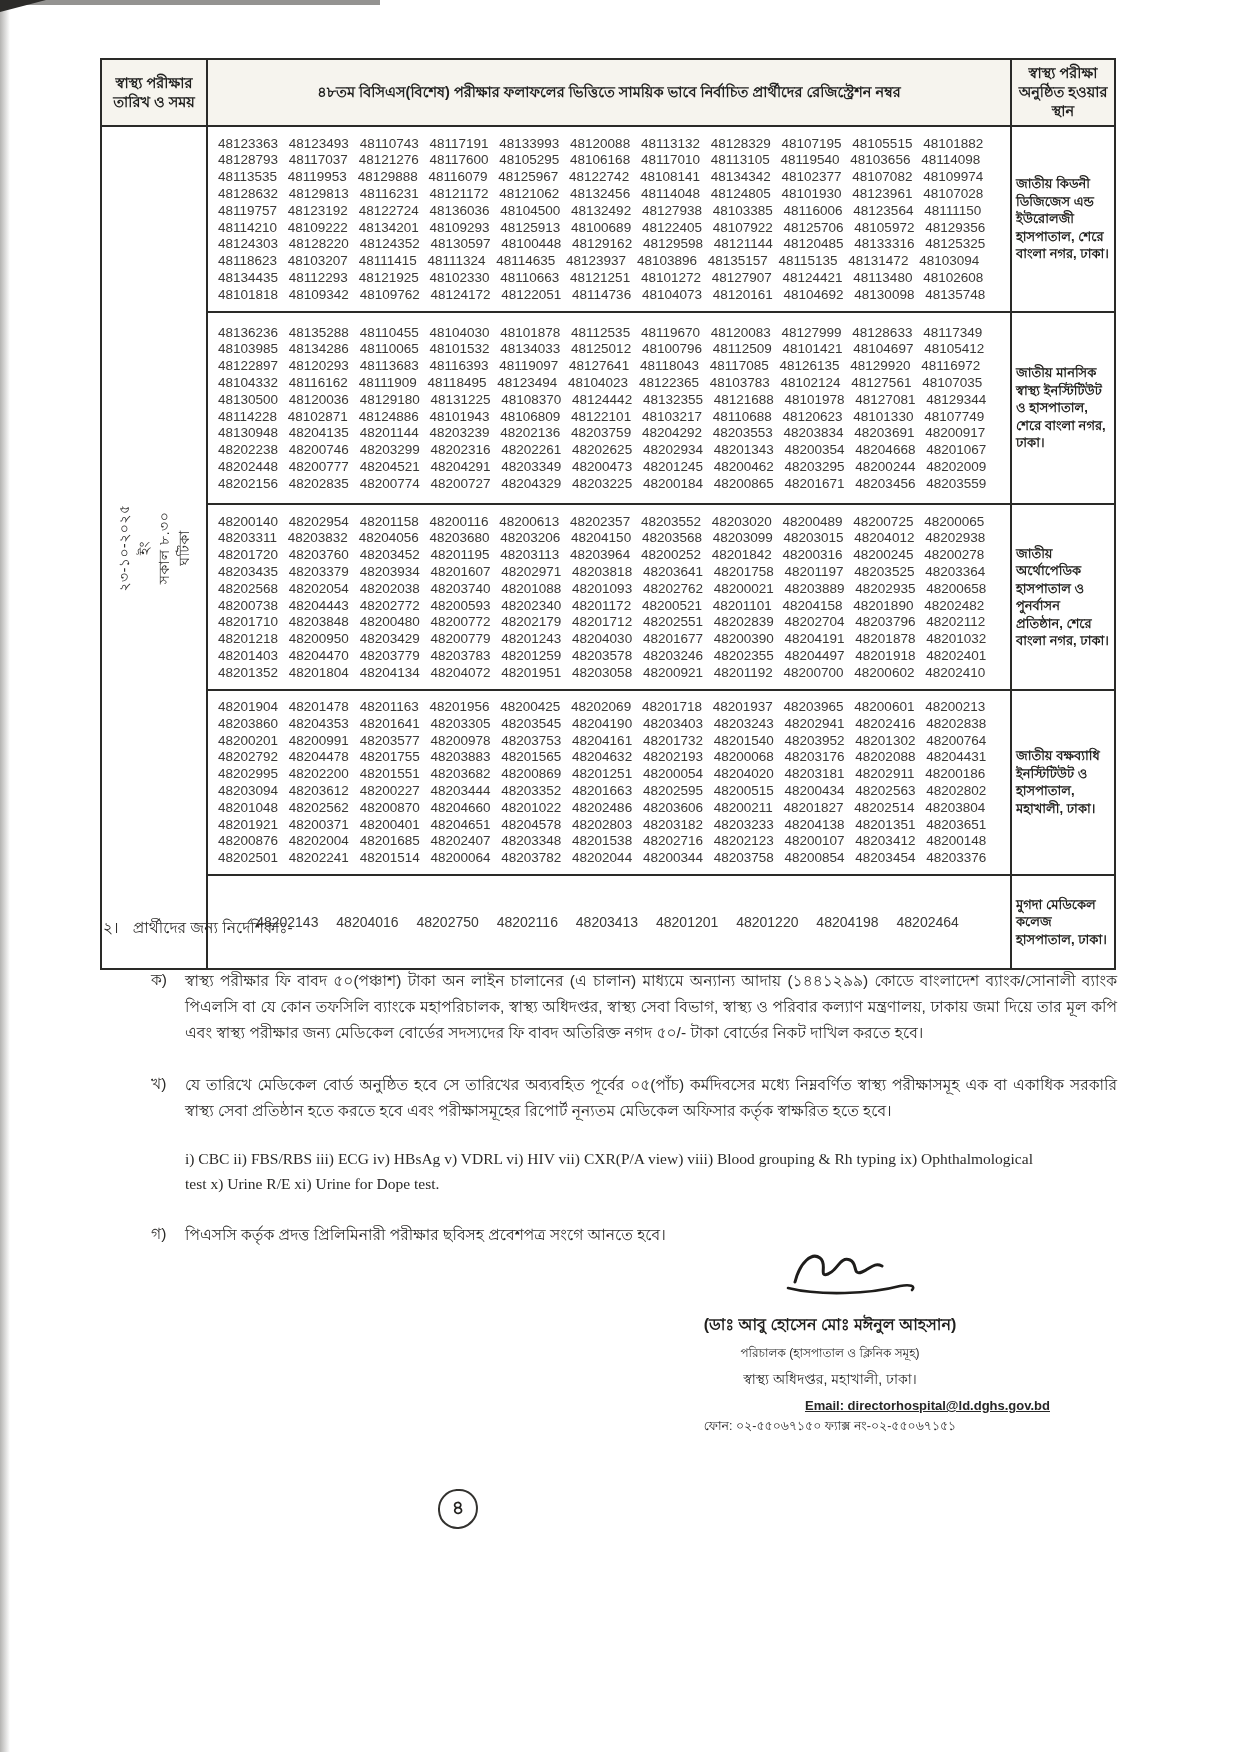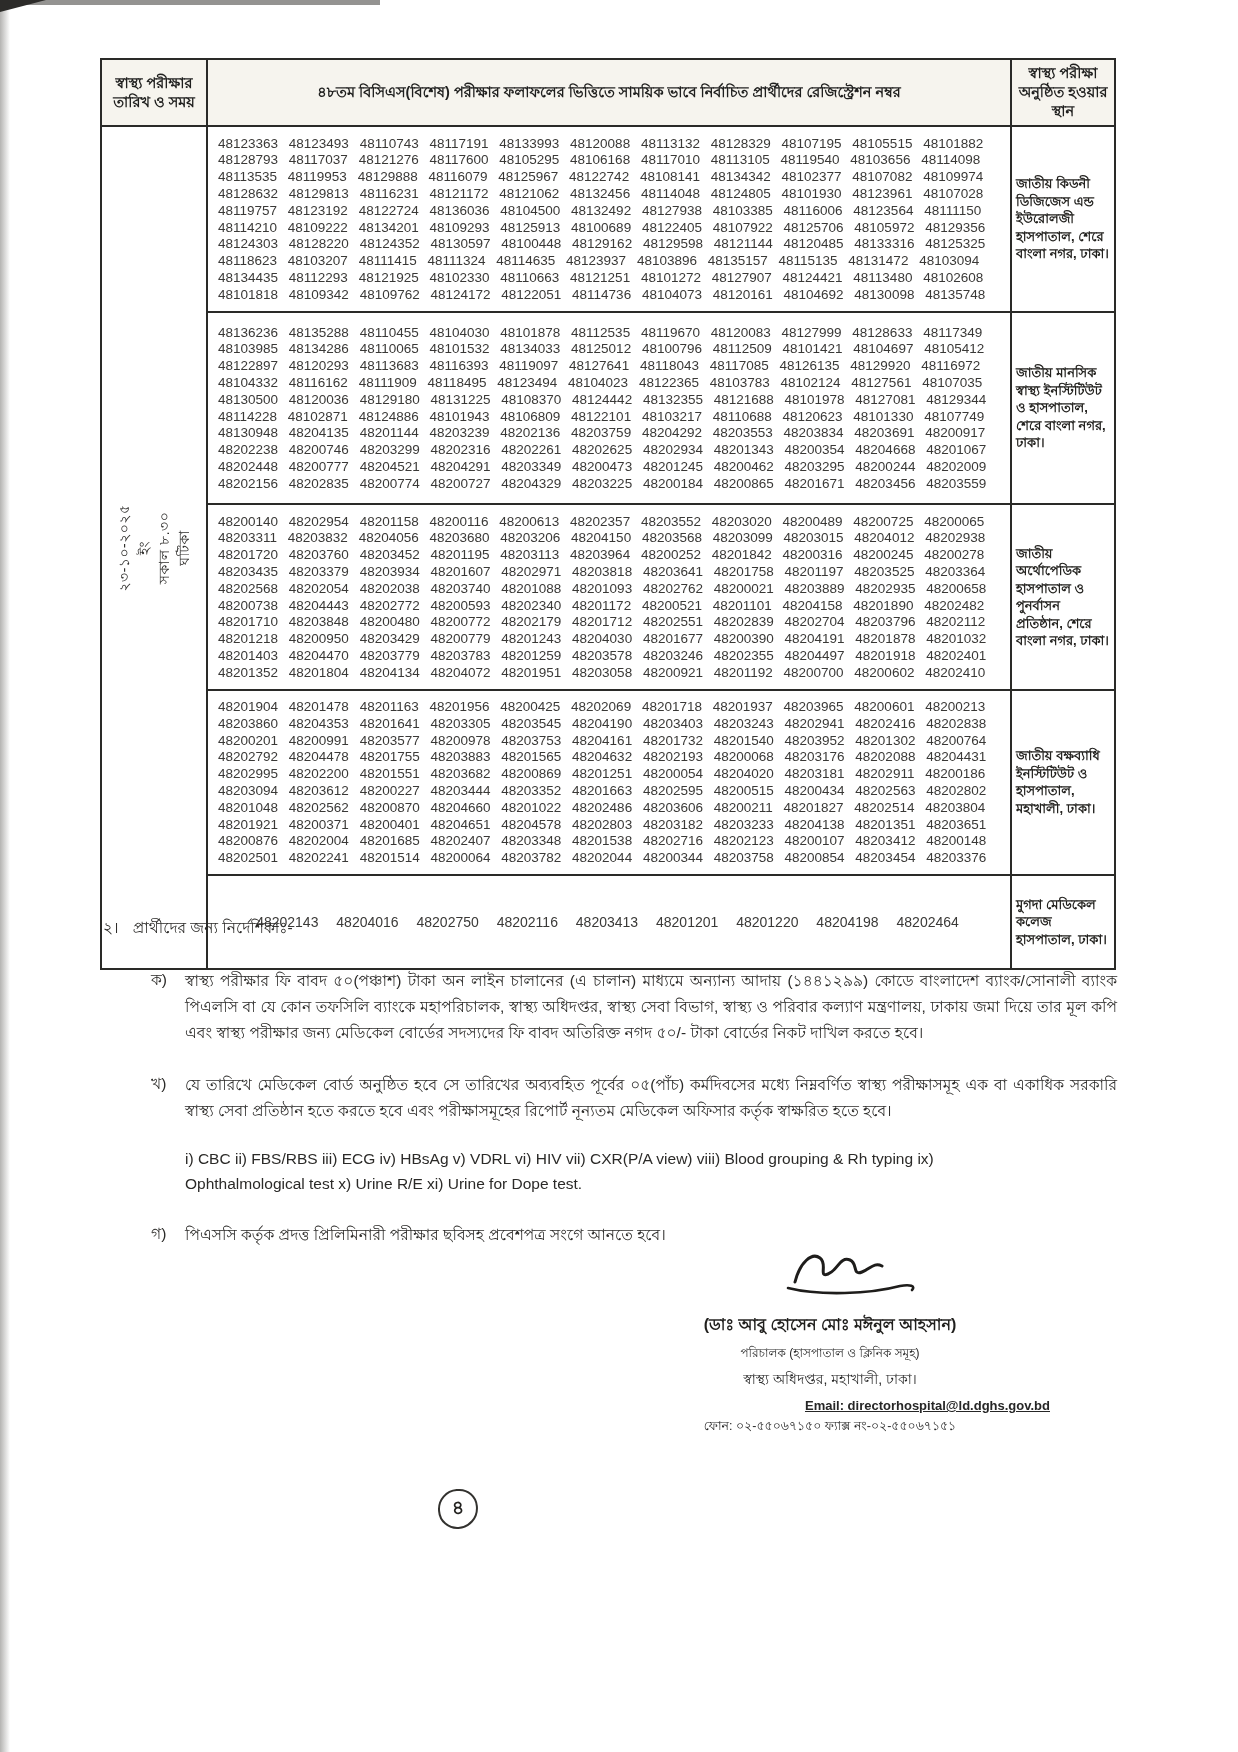--- a/index.html
+++ b/index.html
@@ -33,21 +33,21 @@
   td.nums.center .numblock{text-align:center;word-spacing:14px;font-size:14px;}
   td.venue{padding:20px 4px;}
   .venue-txt{font-size:13px;font-weight:bold;line-height:17.5px;color:#23221f;}
 
   .sec2{position:absolute;left:103px;top:916px;width:1014px;font-size:15.5px;color:#2b2a28;}
   .sec2-head{display:flex;gap:14px;font-size:15.5px;}
   .item{display:flex;margin-top:26px;}
   .item .lbl{width:34px;flex:none;margin-left:48px;font-size:15.5px;}
   .item .txt{flex:1;text-align:justify;line-height:26px;font-size:15.5px;}
   .tests{margin:22px 0 0 82px;width:870px;line-height:25px;font-size:15.5px;
-    font-family:Liberation Sans, sans-serif;color:#2b2a28;}
+    font-family:Liberation Serif, serif;color:#2b2a28;}
 
   .sig{position:absolute;left:610px;top:1244px;width:440px;text-align:center;}
   .sig svg{display:block;margin:0 auto;}
   .sig-date{font-family:"DejaVu Serif",serif;font-style:italic;font-size:25px;
     color:#1d1c1a;letter-spacing:2px;margin-top:-4px;text-align:left;padding-left:88px;}
   .sig-name{font-size:16px;font-weight:bold;margin-top:10px;color:#201f1d;}
   .sig-title{font-size:12px;margin-top:5px;}
   .sig-org{font-size:14px;margin-top:4px;}
   .sig-email{font-size:13px;font-weight:bold;text-decoration:underline;margin-top:6px;text-align:right;}
   .sig-phone{font-size:12.5px;margin-top:4px;}

